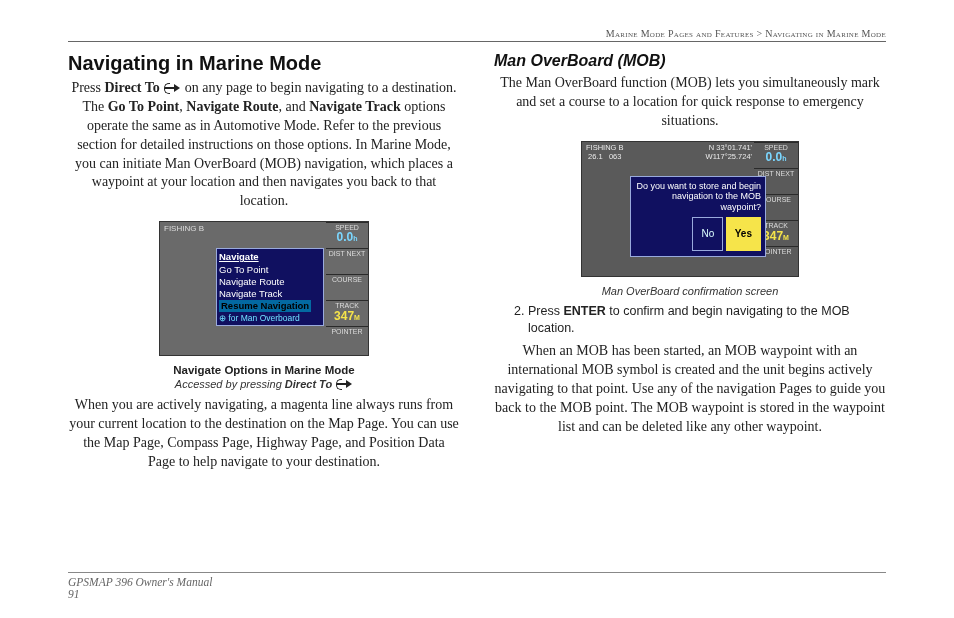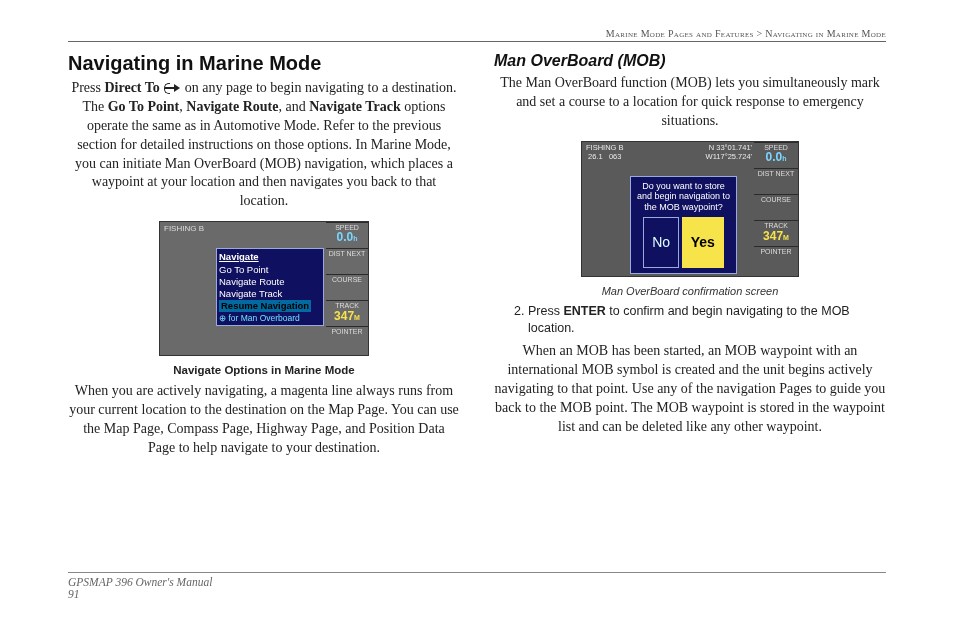--- a/index.html
+++ b/index.html
@@ -130,28 +130,28 @@
     position:relative;
     font-family: Arial, Helvetica, sans-serif;
     overflow:hidden;
   }
   .scr2 .top { position:absolute; top:1px; left:4px; right:46px; display:flex; justify-content:space-between; font-size:7.5px; color:#eaeaea; }
   .scr2 .right-col { position:absolute; top:0; right:0; width:44px; height:100%; }
   .scr2 .right-col .cell { border-top:1px solid #2a2a2a; text-align:center; font-size:7px; color:#ddd; height:26px; padding-top:1px; }
   .scr2 .right-col .cell .val { color:#7bd7ff; font-size:12px; font-weight:bold; line-height:1; }
   .scr2 .right-col .cell .valy { color:#f6e44a; font-size:12px; font-weight:bold; }
   .scr2 .dialog {
-    position:absolute; left:48px; top:34px; width:107px;
+    position:absolute; left:48px; top:34px; width:136px;
     background:#101060; border:1px solid #9ad; padding:4px 4px 5px 4px;
-    text-align:center; color:#fff; font-size:9px; line-height:1.2;
+    text-align:right; color:#fff; font-size:9px; line-height:1.2;
   }
   .scr2 .dialog .btns { margin-top:4px; }
   .scr2 .dialog .btn {
-    display:inline-block; border:1px solid #9ad; padding:16px 8px;
-    font-size:14px; color:#dff; background:#101060;
+    display:inline-block; border:1px solid #9ad; padding:10px 8px;
+    font-size:10px; color:#dff; background:#101060;
   }
   .scr2 .dialog .btn.sel { background:#f6e44a; color:#000; font-weight:bold; border-color:#f6e44a; }
 </style>
 </head>
 <body>
 
 <div class="breadcrumb">
   <span>Marine Mode Pages and Features</span>
   <span>&gt;</span>
   <span>Navigating in Marine Mode</span>
@@ -193,20 +193,24 @@
         <div class="popup">
           <div class="title">Navigate</div>
           <div class="item">Go To Point</div>
           <div class="item">Navigate Route</div>
           <div class="item">Navigate Track</div>
           <div><span class="sel">Resume Navigation</span></div>
           <div class="hint">⊕ for Man Overboard</div>
         </div>
       </div>
       <div class="fig-caption1">Navigate Options in Marine Mode</div>
+      <div class="fig-caption2">
+        <span>Accessed by pressing </span><b>Direct To</b>
+        <span class="dto-icon"><span class="tri"></span></span>
+      </div>
     </div>
 
     <p class="body">When you are actively navigating, a magenta line always runs from your current location to the destination on the Map Page. You can use the Map Page, Compass Page, Highway Page, and Position Data Page to help navigate to your destination.</p>
   </div>
 
   <div class="col">
     <h2>Man OverBoard (MOB)</h2>
     <p class="body">The Man OverBoard function (MOB) lets you simultaneously mark and set a course to a location for quick response to emergency situations.</p>
 
 

